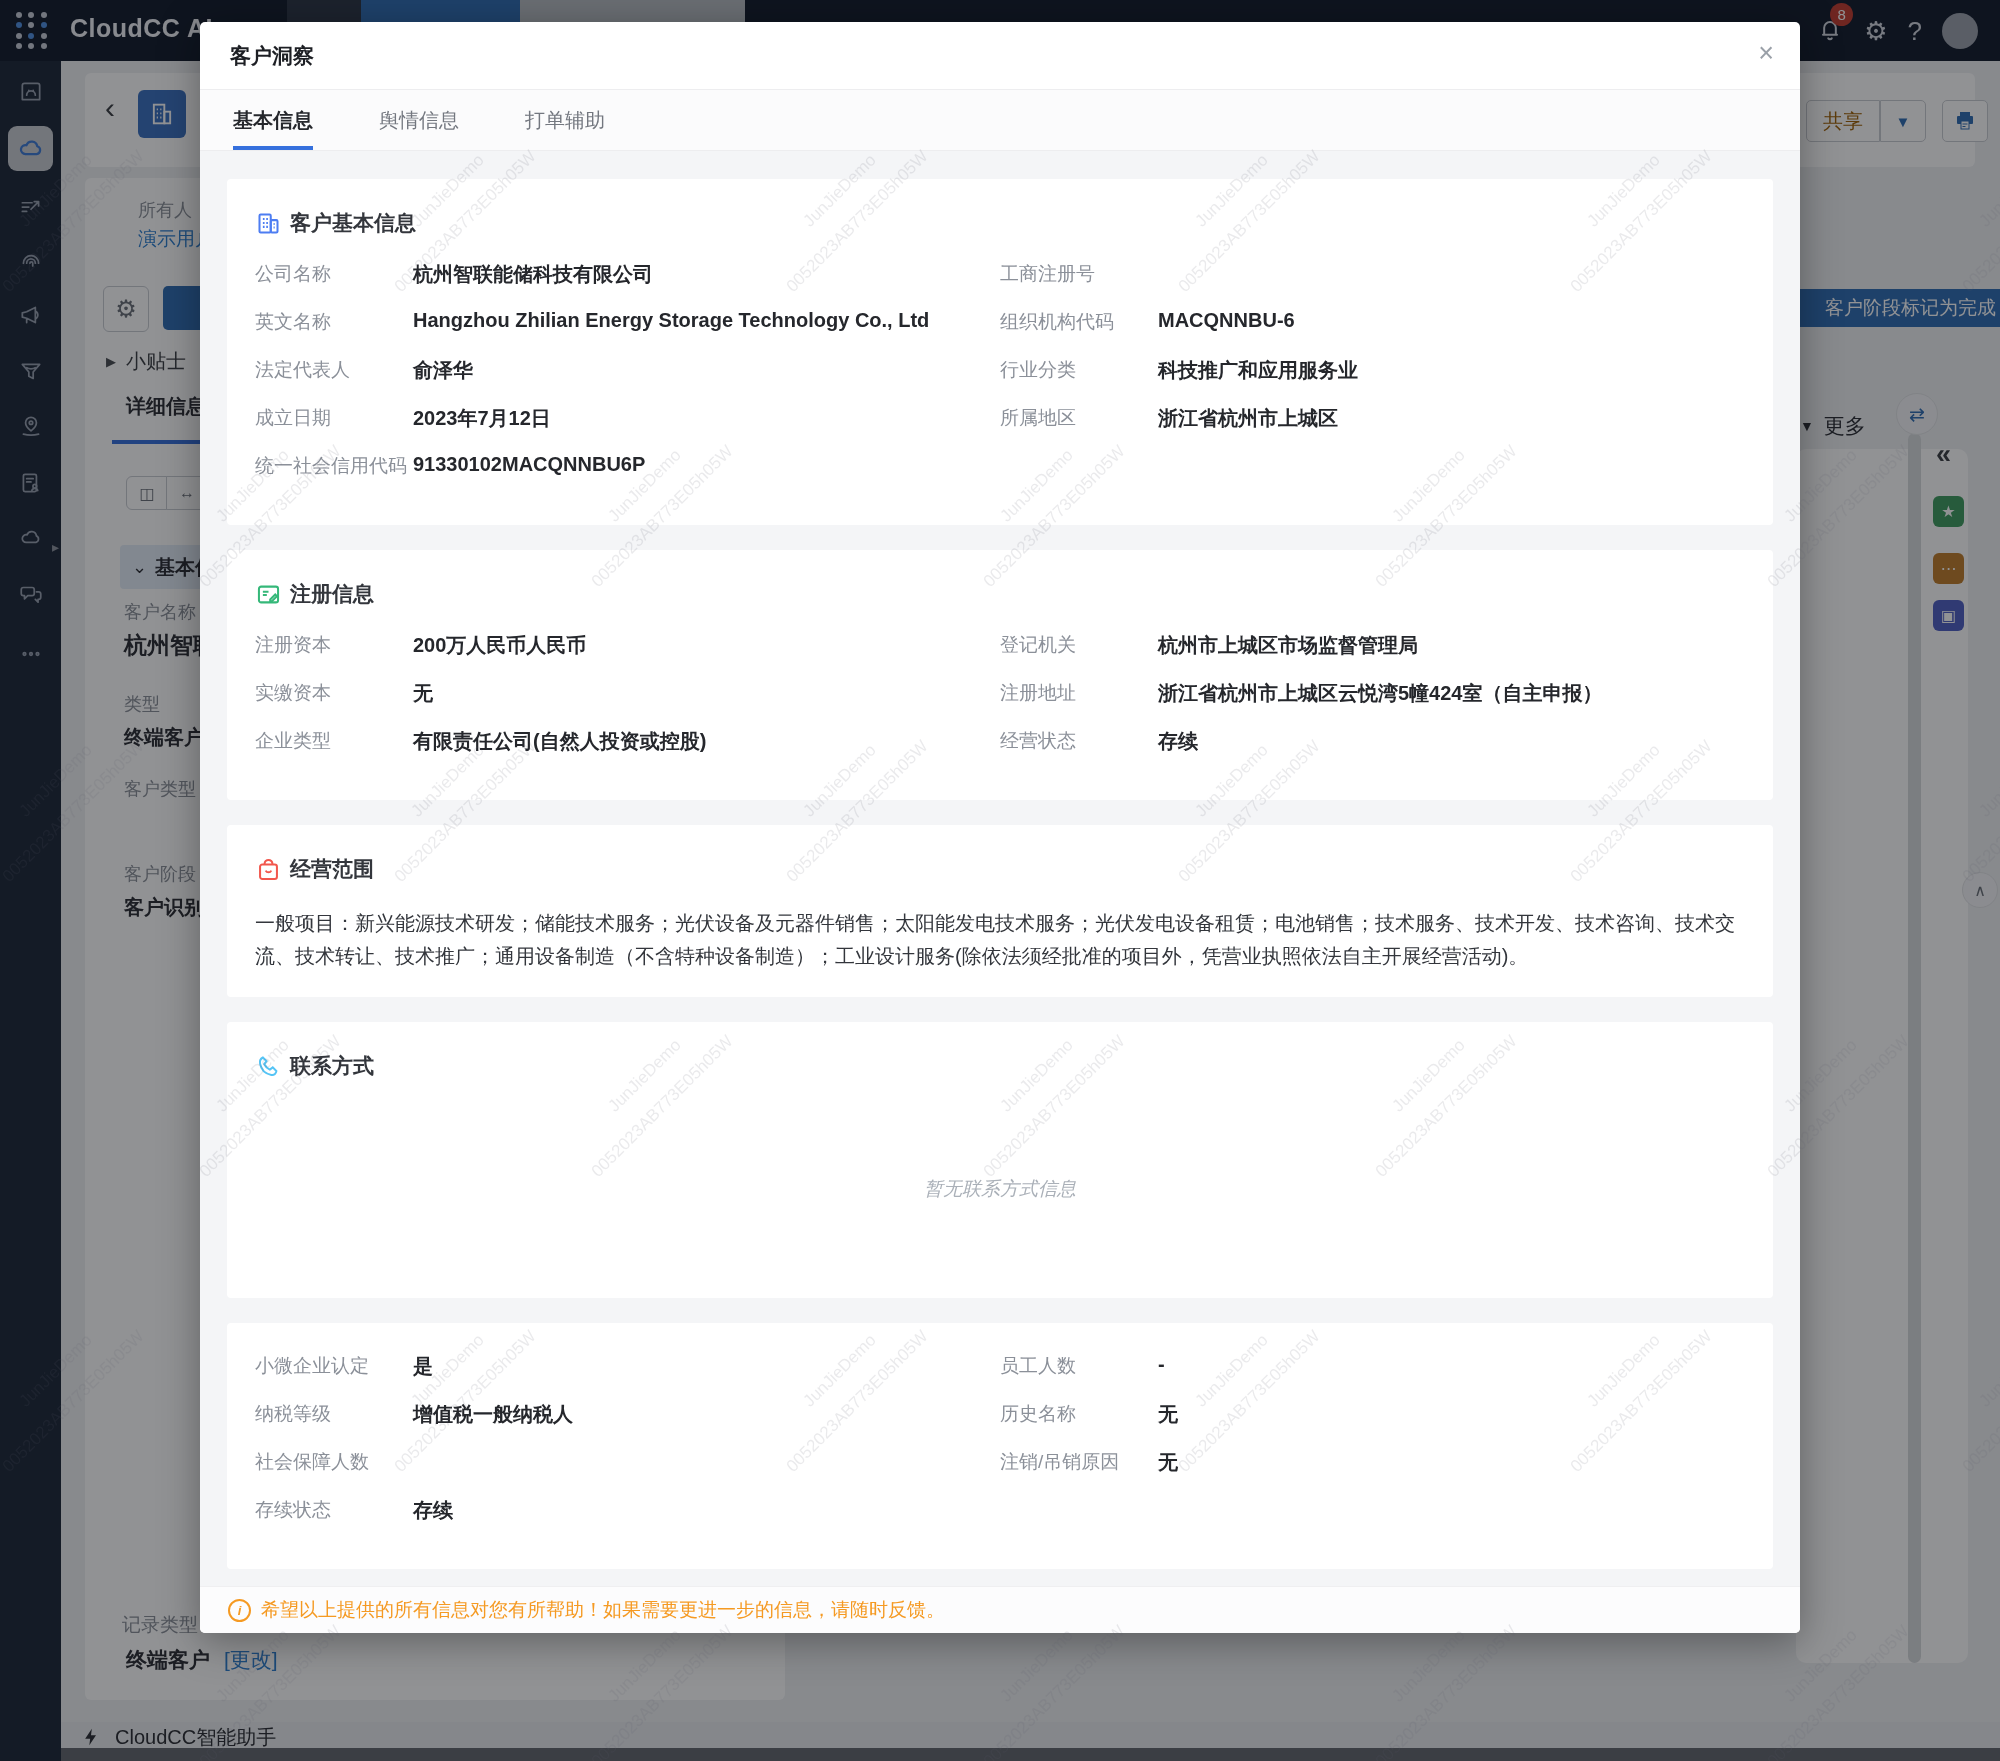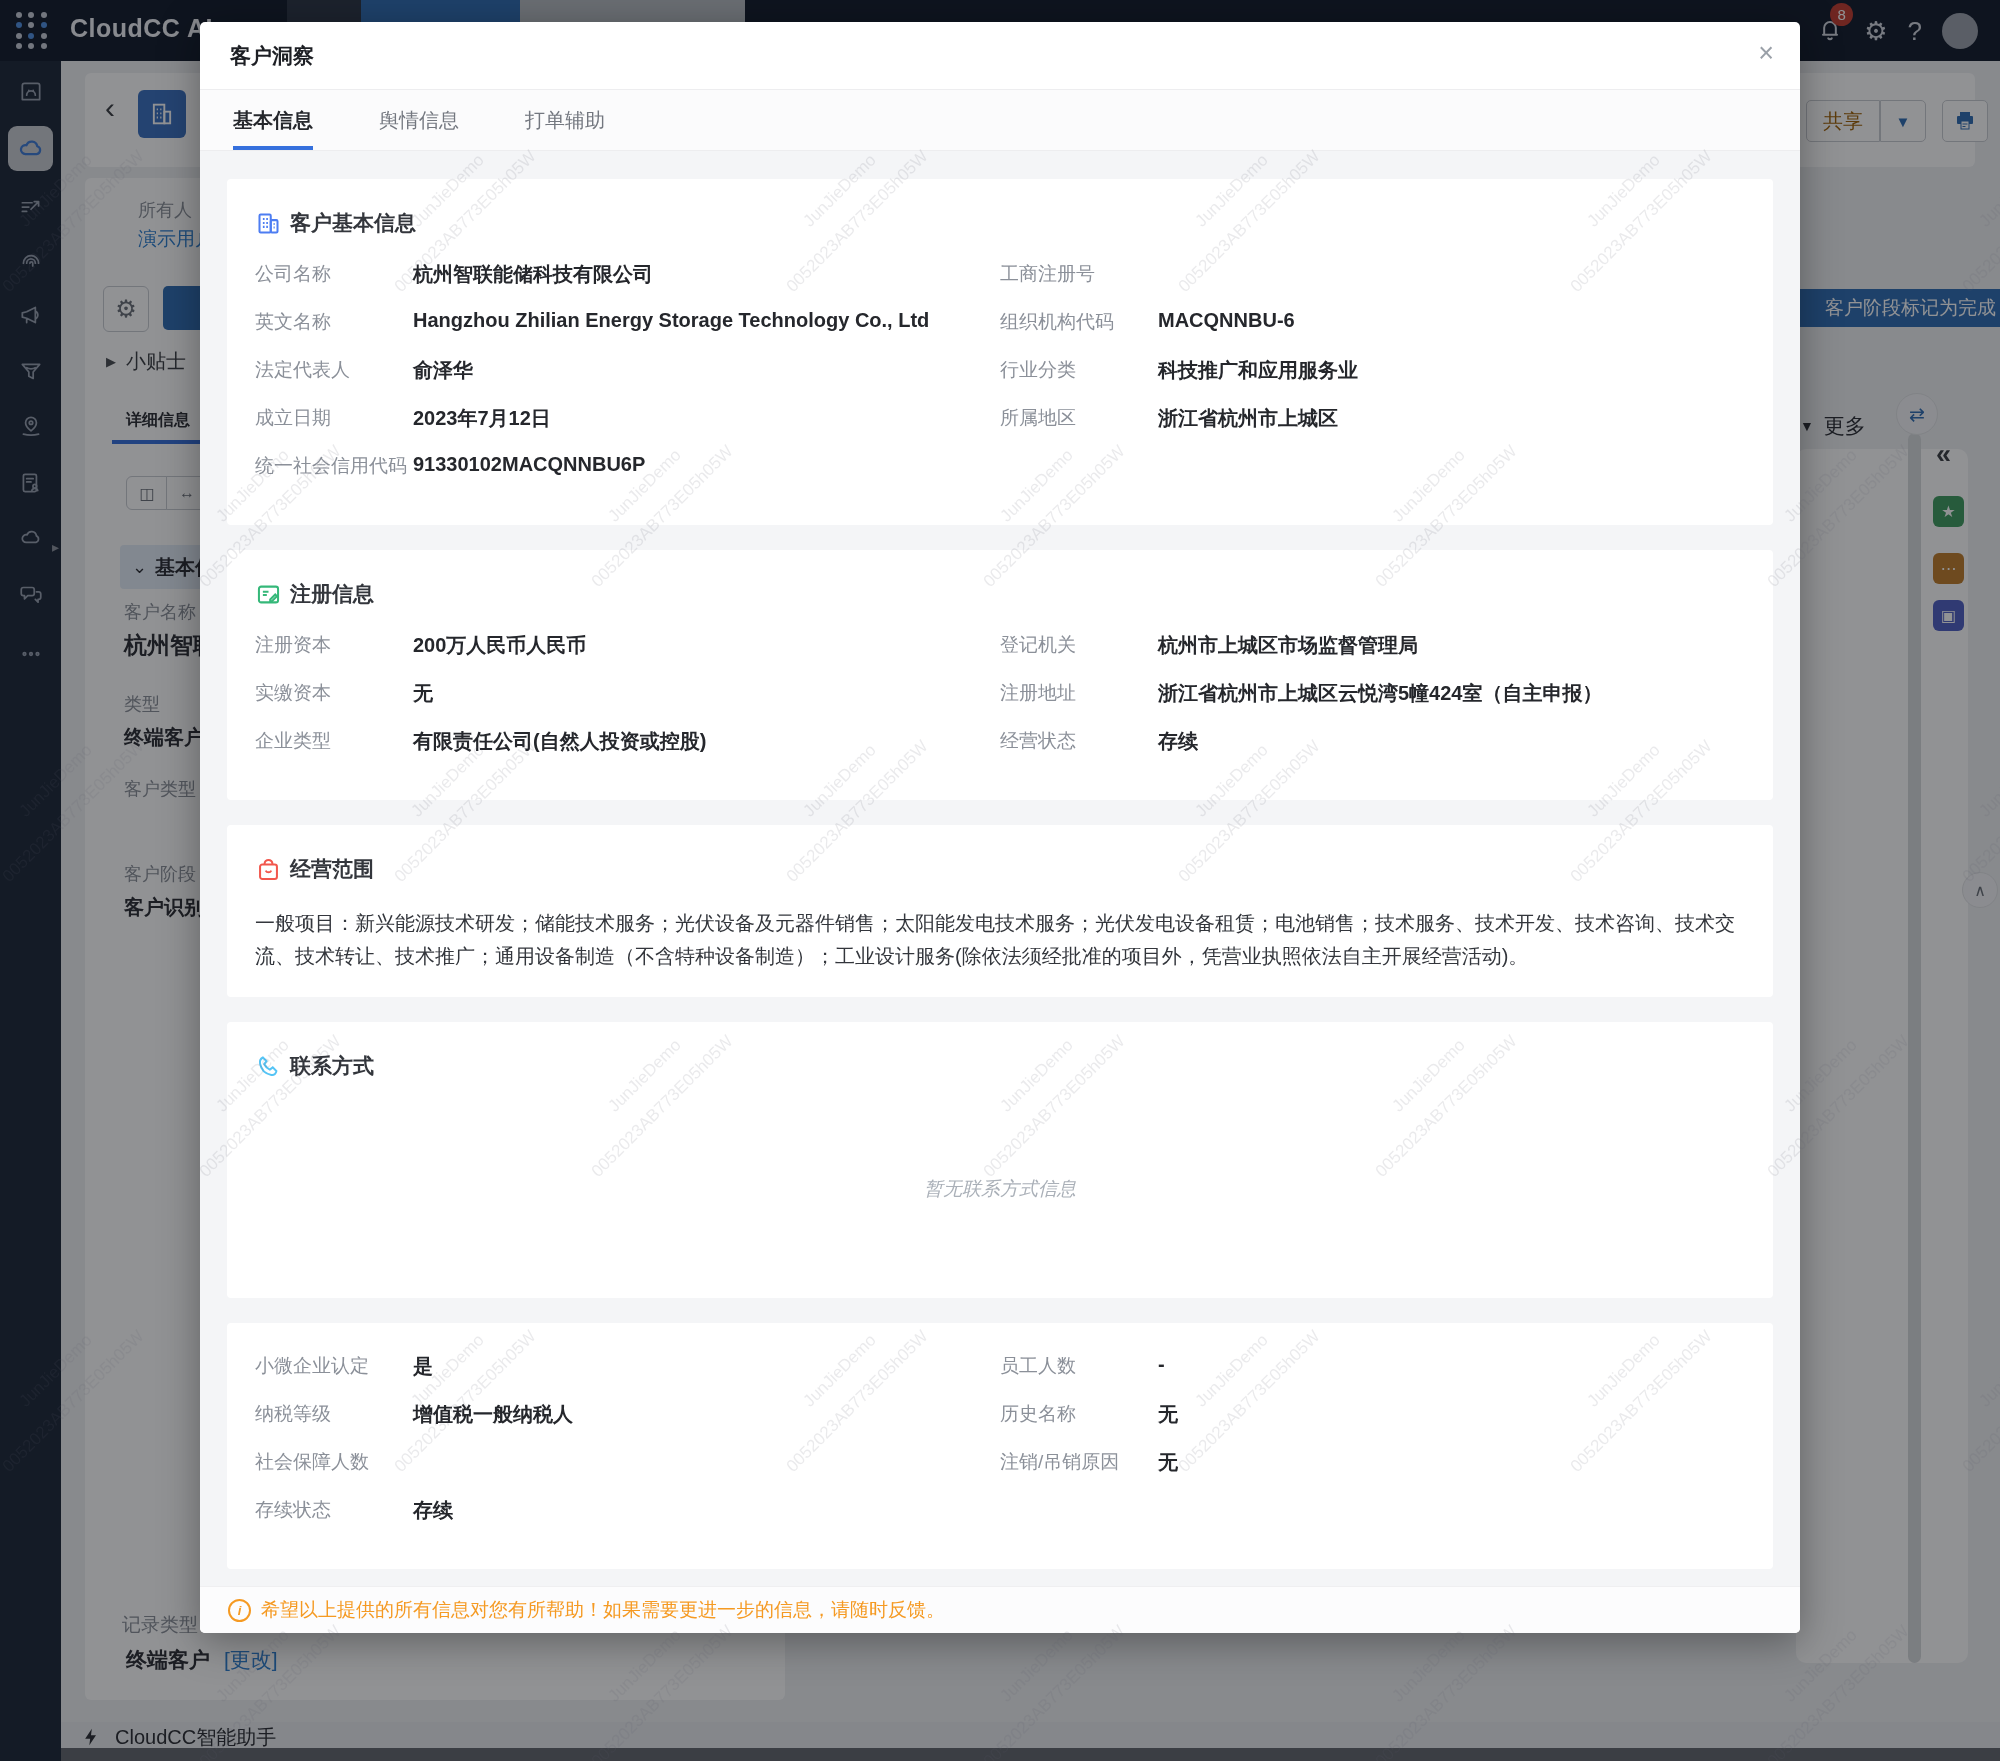--- a/index.html
+++ b/index.html
@@ -195,21 +195,21 @@
     <div class="ghost-btn abs" style="left:42px;top:225px;width:44px;height:44px;font-size:24px;">
         <span>⚙</span>
       </div>
     <div class="blue-btn abs" style="left:102px;top:225px;width:240px;height:44px;"></div>
 
     <div class="abs" style="left:45px;top:287px;display:flex;align-items:center;gap:10px;">
       <span style="font-size:13px;color:#4a4d52;">▶</span>
       <span style="font-size:20px;color:#3a3d42;">小贴士</span>
     </div>
 
-    <div class="abs" style="left:65px;top:349px;font-size:16px;font-weight:600;color:#2b2d33;white-space:nowrap;">详细信息</div>
+    <div class="abs" style="left:65px;top:332px;font-size:20px;font-weight:600;color:#2b2d33;white-space:nowrap;">详细信息</div>
     <div class="abs" style="left:51px;top:379px;width:110px;height:4px;background:#3570dd;"></div>
 
     <div class="ghost-btn abs" style="left:65px;top:415px;width:40px;height:32px;border-radius:6px 0 0 6px;">
         <span>◫</span>
       </div>
     <div class="ghost-btn abs" style="left:105px;top:415px;width:40px;height:32px;border-radius:0 6px 6px 0;">
         <span>↔</span>
       </div>
 
     <div class="abs" style="left:59px;top:484px;width:640px;height:44px;background:#e4edf8;border-radius:4px;display:flex;align-items:center;gap:8px;padding-left:12px;">

